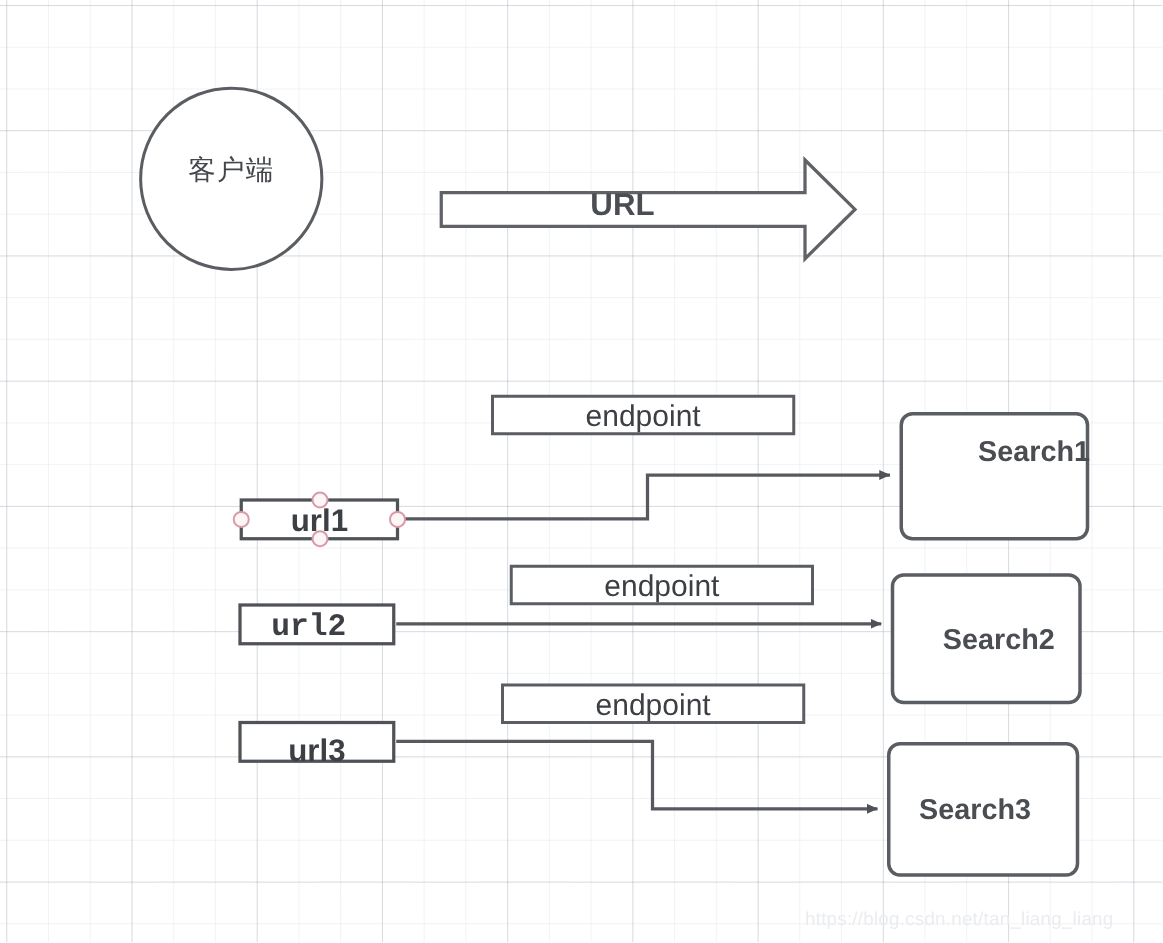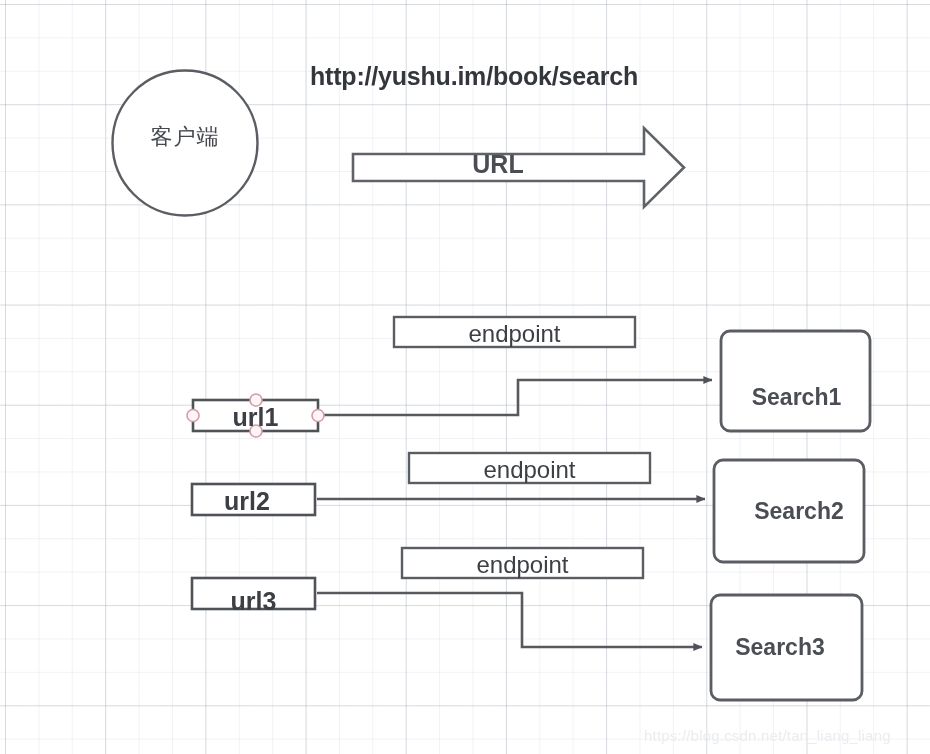--- a/index.html
+++ b/index.html
@@ -144,32 +144,31 @@
 
     <rect x="402" y="548" width="241" height="30" fill="#ffffff" stroke="#5a5d62" stroke-width="2.4"></rect>
 
     <path d="M317,593 L522,593 L522,647 L702,647" fill="none" stroke="#57595e" stroke-width="2.6" marker-end="url(#arrowhead)"></path>
 
     <rect x="192" y="578" width="123" height="31" fill="#ffffff" stroke="#4f5257" stroke-width="2.6"></rect>
 
     <rect x="711" y="595" width="151" height="105" rx="9" ry="9" fill="#ffffff" stroke="#5a5d62" stroke-width="2.8"></rect>
   </svg>
 
-  <div class="txt url-title">http://yushu.im/book/search</div>
 
   <div class="txt arrow-label">URL</div>
 
   <div class="txt client-label">客户端</div>
 
   <div class="txt endpoint-label" style="left:394px; top:322px; width:241px;">endpoint</div>
   <div class="txt url-label" style="left:193px; top:405px; width:125px;">url1</div>
-  <div class="txt search-label" style="left:721px; top:386px; width:151px;">Search1</div>
+  <div class="txt search-label" style="left:721px; top:350px; width:151px;text-align:right;">Search1</div>
 
   <div class="txt endpoint-label" style="left:409px; top:458px; width:241px;">endpoint</div>
-  <div class="txt url-label" style="left:192px; top:489px; width:110px;">url2</div>
+  <div class="txt url-label" style="left:192px; top:489px; width:110px;font-family:Liberation Mono, monospace;">url2</div>
   <div class="txt search-label" style="left:714px; top:500px; width:170px;">Search2</div>
 
   <div class="txt endpoint-label" style="left:402px; top:553px; width:241px;">endpoint</div>
   <div class="txt url-label" style="left:192px; top:589px; width:123px;">url3</div>
   <div class="txt search-label" style="left:711px; top:636px; width:138px;">Search3</div>
 
   <div class="watermark">https://blog.csdn.net/tan_liang_liang</div>
 
 </div>
 

